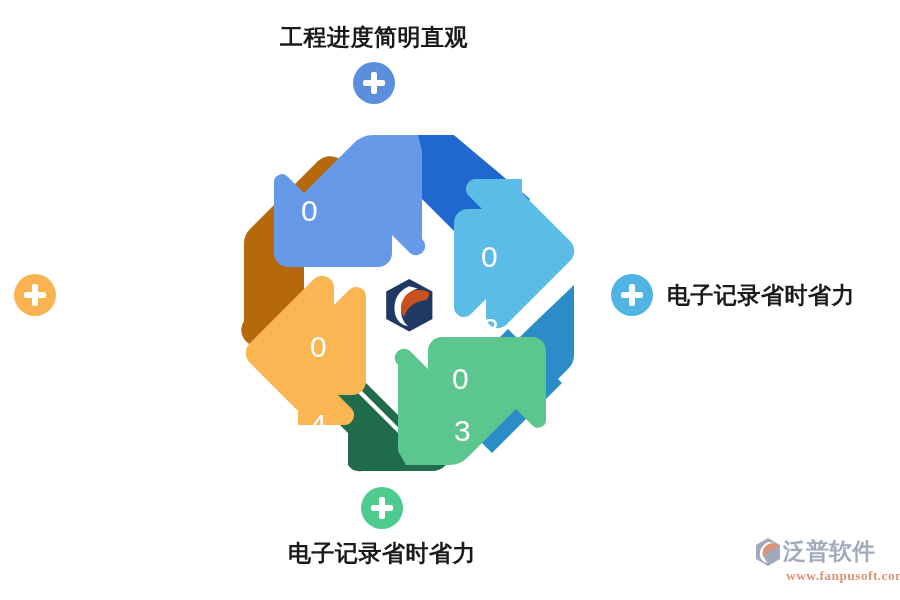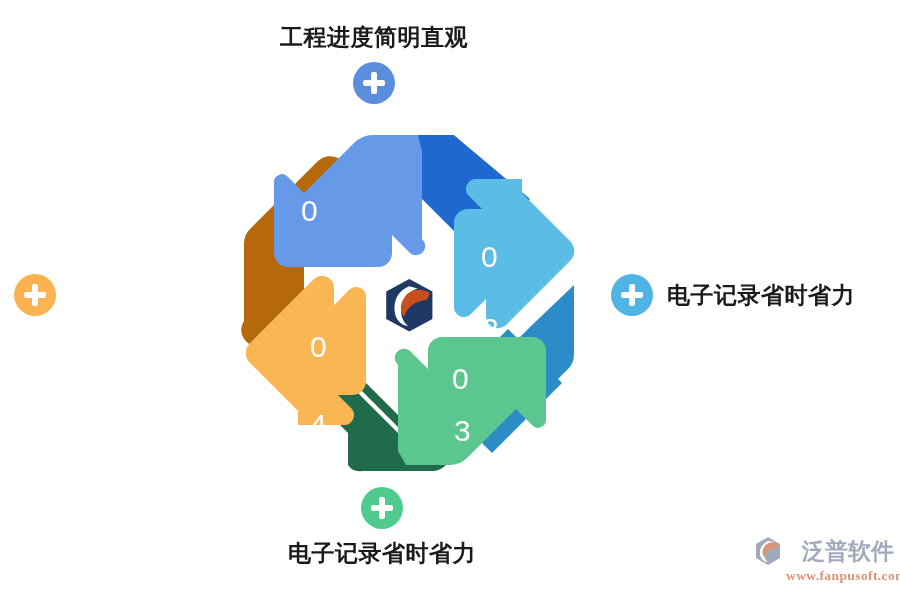--- a/index.html
+++ b/index.html
@@ -95,21 +95,21 @@
   
   .watermark {
     position: absolute;
     left: 753px;
     top: 536px;
     display: flex;
     flex-direction: column;
     align-items: flex-start;
     opacity: 0.92;
   }
-  .wm-row { display: flex; align-items: flex-start; gap: 19px; }
+  .wm-row { display: flex; align-items: flex-end; gap: 0; }
   .wm-mark { width: 30px; height: 30px; flex: 0 0 auto; }
   .wm-name {
     font-family: "Liberation Sans", "DejaVu Sans", sans-serif;
     font-size: 23px;
     font-weight: bold;
     color: #9aa3b8;
     letter-spacing: 0px;
   }
   .wm-url {
     font-family: "Liberation Serif", "DejaVu Serif", serif;

